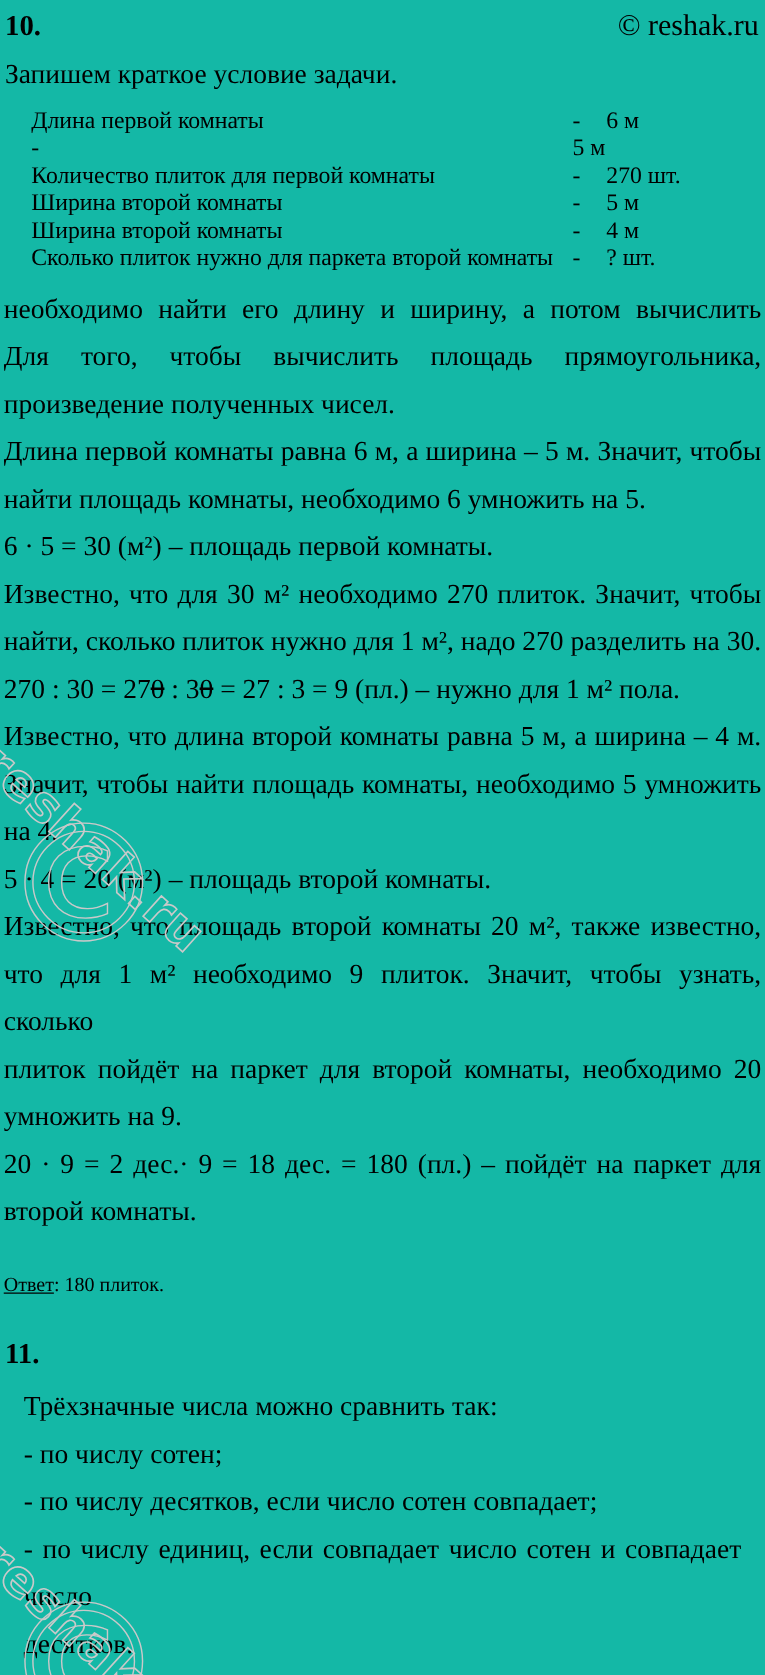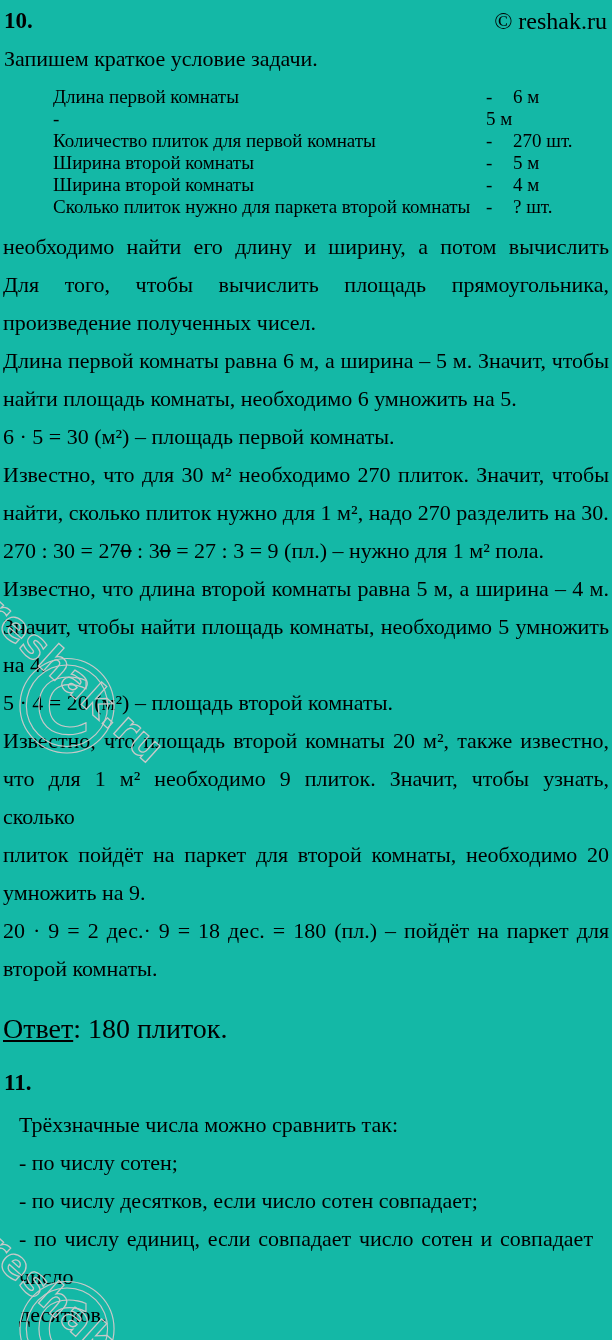--- a/index.html
+++ b/index.html
@@ -8,29 +8,29 @@
     width:612px;height:1340px;
     background:#14b8a6;color:#000;
     overflow:hidden;
     font-family:"Liberation Serif", serif;
   }
   .header{display:flex;justify-content:space-between;align-items:flex-start;padding:6px 5px 0 4px;}
   .problem-number{font-size:23px;font-weight:bold;line-height:30px;}
   .copyright{font-size:24px;line-height:30px;}
   .intro{font-size:22px;line-height:34px;margin-top:6px;padding:0 4px;}
   .cond-list{margin-top:10px;padding-left:25px;padding-right:4px;font-size:19px;}
-  .cond-row{display:grid;grid-template-columns:433px 27px auto;line-height:22px;margin-left:28px;}
+  .cond-row{display:grid;grid-template-columns:433px 27px auto;line-height:22px;}
   .cond-label{white-space:nowrap;}
   .cond-dash{text-align:left;}
   .cond-value{white-space:nowrap;}
   .solution{font-size:22px;line-height:38px;margin-top:10px;padding:0 3px;}
   .line{text-align:left;}
   .line.full{text-align:justify;text-align-last:justify;}
   .struck{text-decoration:line-through;}
-  .answer{margin-top:22px;padding:0 3px;font-size:28px;line-height:38px;}
+  .answer{margin-top:22px;padding:0 3px;font-size:16px;line-height:38px;}
   .answer-label{text-decoration:underline;}
   .p11-number{margin-top:20px;padding:0 4px;font-size:23px;font-weight:bold;line-height:30px;}
   .p11-body{font-size:22px;line-height:38px;margin-top:8px;padding:0 19px;}
   
   .watermark{position:absolute;left:0;width:220px;height:220px;pointer-events:none;z-index:3;}
   .wm-text{
     position:absolute;left:6px;top:2px;
     transform:rotate(42deg);transform-origin:left top;
     font-family:"DejaVu Sans", sans-serif;font-weight:bold;
     font-size:40px;letter-spacing:1px;

